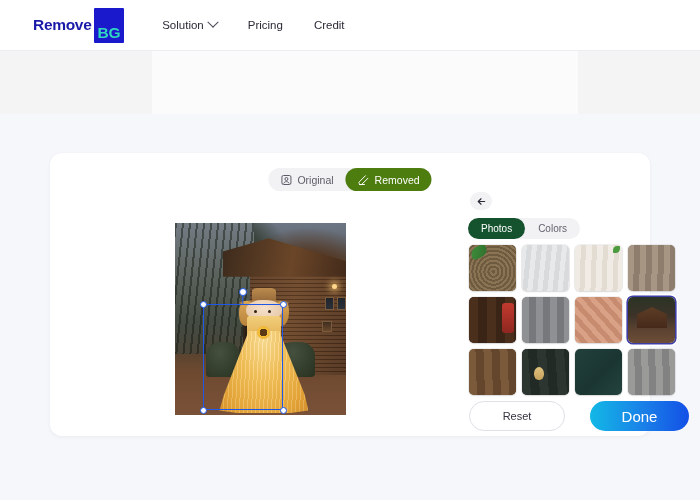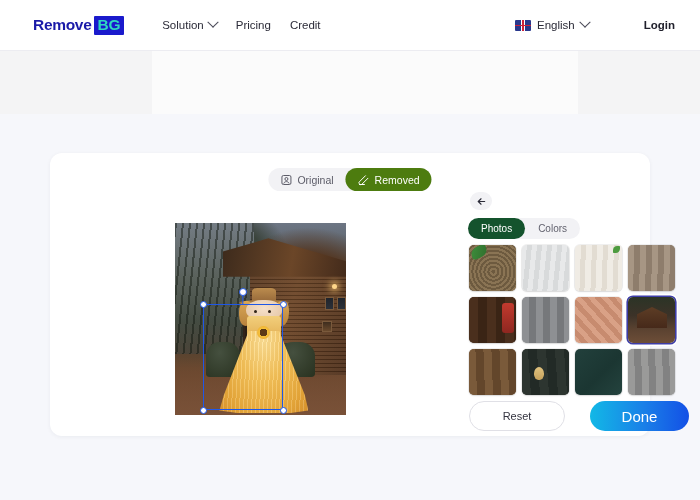--- a/index.html
+++ b/index.html
@@ -40,31 +40,31 @@
     font-size: 15.5px;
     font-weight: bold;
     color: #1a1aa8;
     letter-spacing: -0.3px;
   }
   .brand-bg {
     font-size: 15.5px;
     font-weight: bold;
     color: #2fd9c0;
     background: #1a1acc;
-    padding: 0px 4px 1px 4px;
+    padding: 16px 4px 1px 4px;
     margin-left: 2px;
     border-radius: 1px;
     letter-spacing: -0.3px;
   }
 
   .nav-links {
     display: flex;
     align-items: center;
     margin-left: 38px;
-    gap: 19px;
+    gap: 31px;
   }
   .nav-link {
     font-size: 11.5px;
     color: #2b2b38;
     display: flex;
     align-items: center;
     gap: 5px;
     cursor: pointer;
     white-space: nowrap;
   }
@@ -607,28 +607,20 @@
       <span class="chev"></span>
     </div>
     <div class="nav-link">
       <span>Pricing</span>
     </div>
     <div class="nav-link">
       <span>Credit</span>
     </div>
   </div>
 
-  <div class="nav-right">
-    <div class="lang">
-      <span class="flag"></span>
-      <span>English</span>
-      <span class="chev"></span>
-    </div>
-    <div class="login">Login</div>
-  </div>
 </div>
 
 <div class="adbar">
   <div class="ad-col-left"></div>
   <div class="ad-center"></div>
   <div class="ad-col-right"></div>
 </div>
 <div class="ad-back-arrow">←</div>
 <div class="ads-by">
   <span>Ads by </span><b>Google</b>

